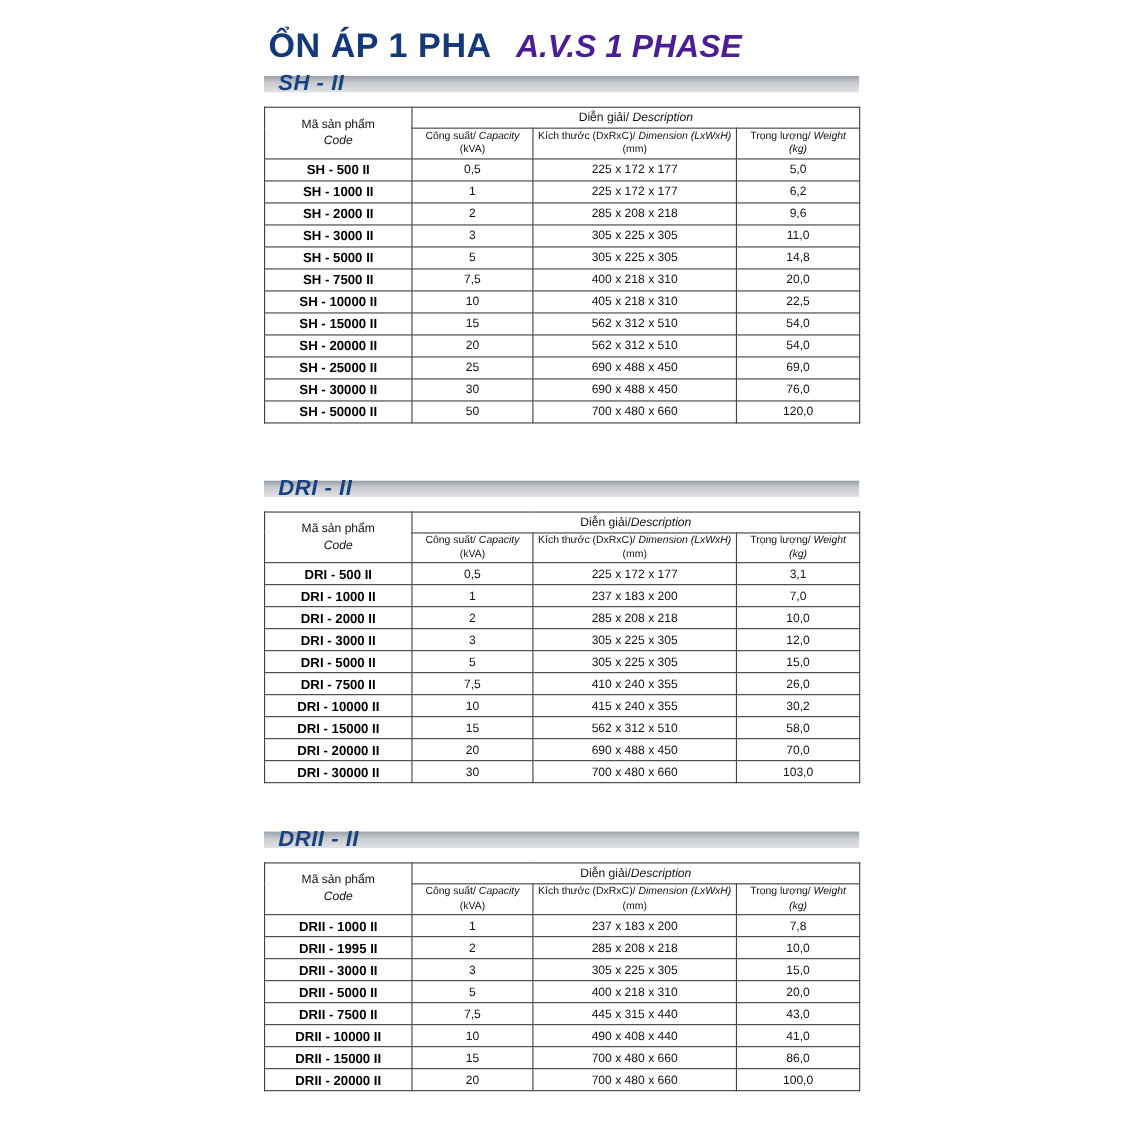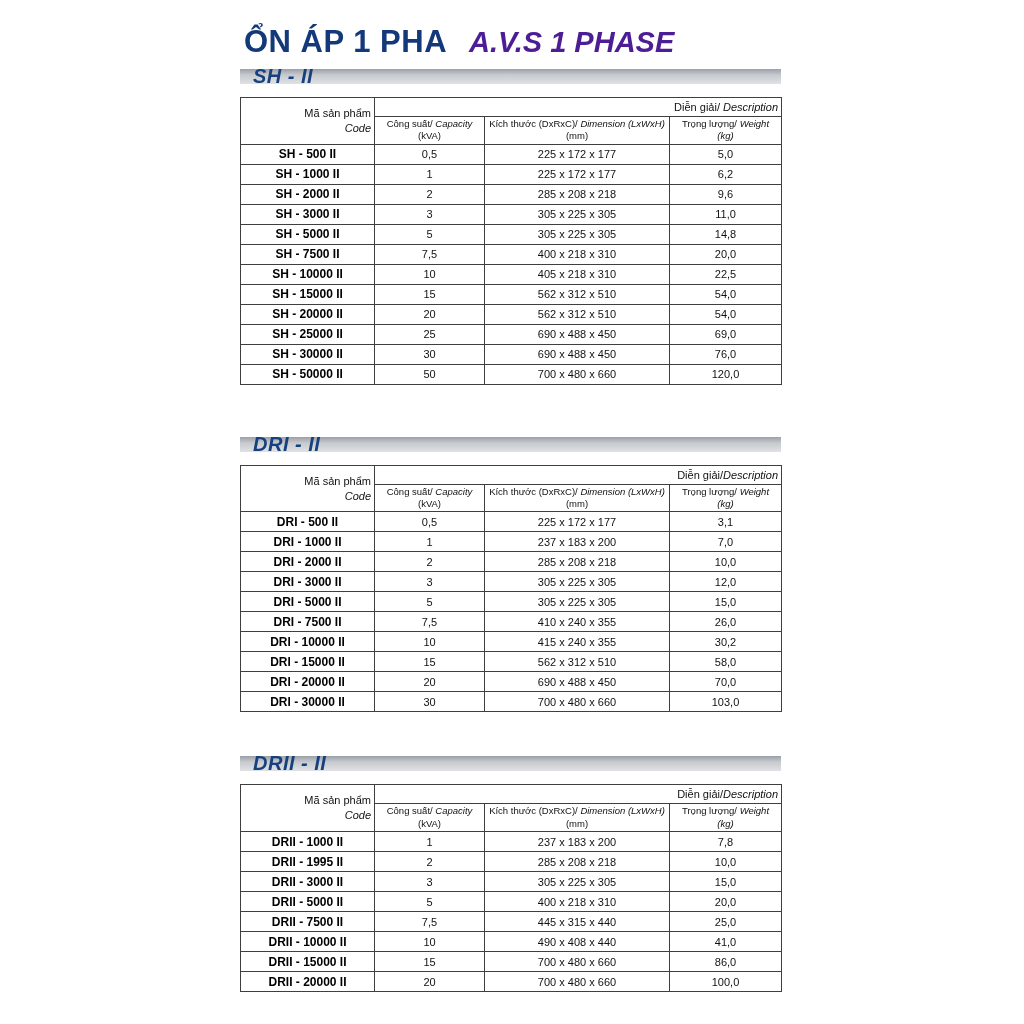--- a/index.html
+++ b/index.html
@@ -59,21 +59,21 @@
     width: 541px;
     margin-top: 13px;
   }
   .spec-table th, .spec-table td {
     border: 1px solid #3f3f3f;
     text-align: center;
     vertical-align: middle;
     padding: 1px 3px;
     overflow: hidden;
   }
-  .hr1 th { height: 19px; font-weight: normal; font-size: 11px; text-align: right; }
+  .hr1 th { height: 19px; font-weight: normal; font-size: 11px; }
   .hr2 th { height: 27px; font-weight: normal; font-size: 9.5px; line-height: 1.3; }
   .th-code { font-size: 10.5px; line-height: 1.35; font-weight: normal; }
   .spec-table tbody td { height: 20px; font-size: 11px; color: #111; }
   .spec-table tbody td.c0 { font-weight: bold; font-size: 12px; color: #000; }
 </style>
 </head>
 <body>
 
 <div class="content">
 
@@ -351,21 +351,21 @@
           <tr>
             <td class="c0">DRII - 5000 II</td>
             <td class="c1">5</td>
             <td class="c2">400 x 218 x 310</td>
             <td class="c3">20,0</td>
           </tr>
           <tr>
             <td class="c0">DRII - 7500 II</td>
             <td class="c1">7,5</td>
             <td class="c2">445 x 315 x 440</td>
-            <td class="c3">25,0</td>
+            <td class="c3">43,0</td>
           </tr>
           <tr>
             <td class="c0">DRII - 10000 II</td>
             <td class="c1">10</td>
             <td class="c2">490 x 408 x 440</td>
             <td class="c3">41,0</td>
           </tr>
           <tr>
             <td class="c0">DRII - 15000 II</td>
             <td class="c1">15</td>

